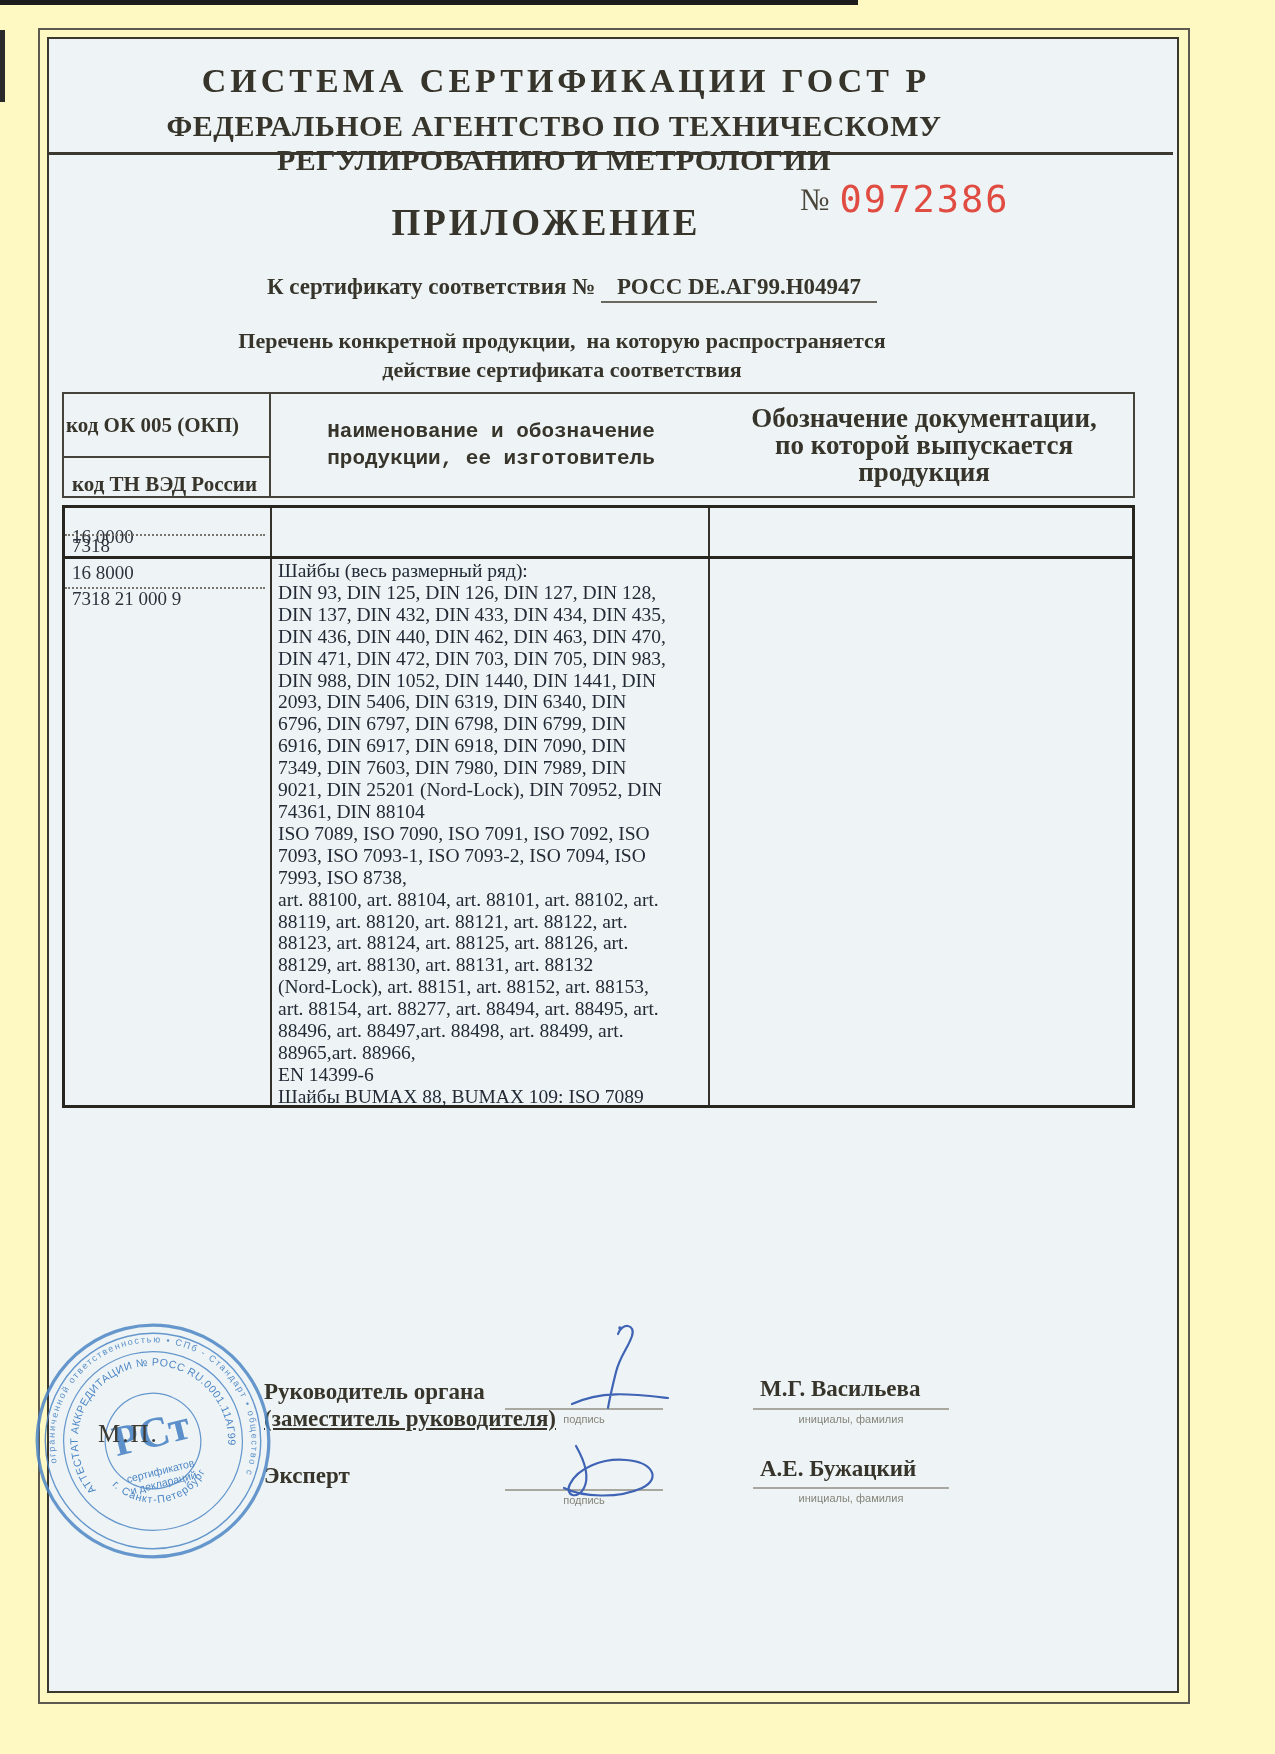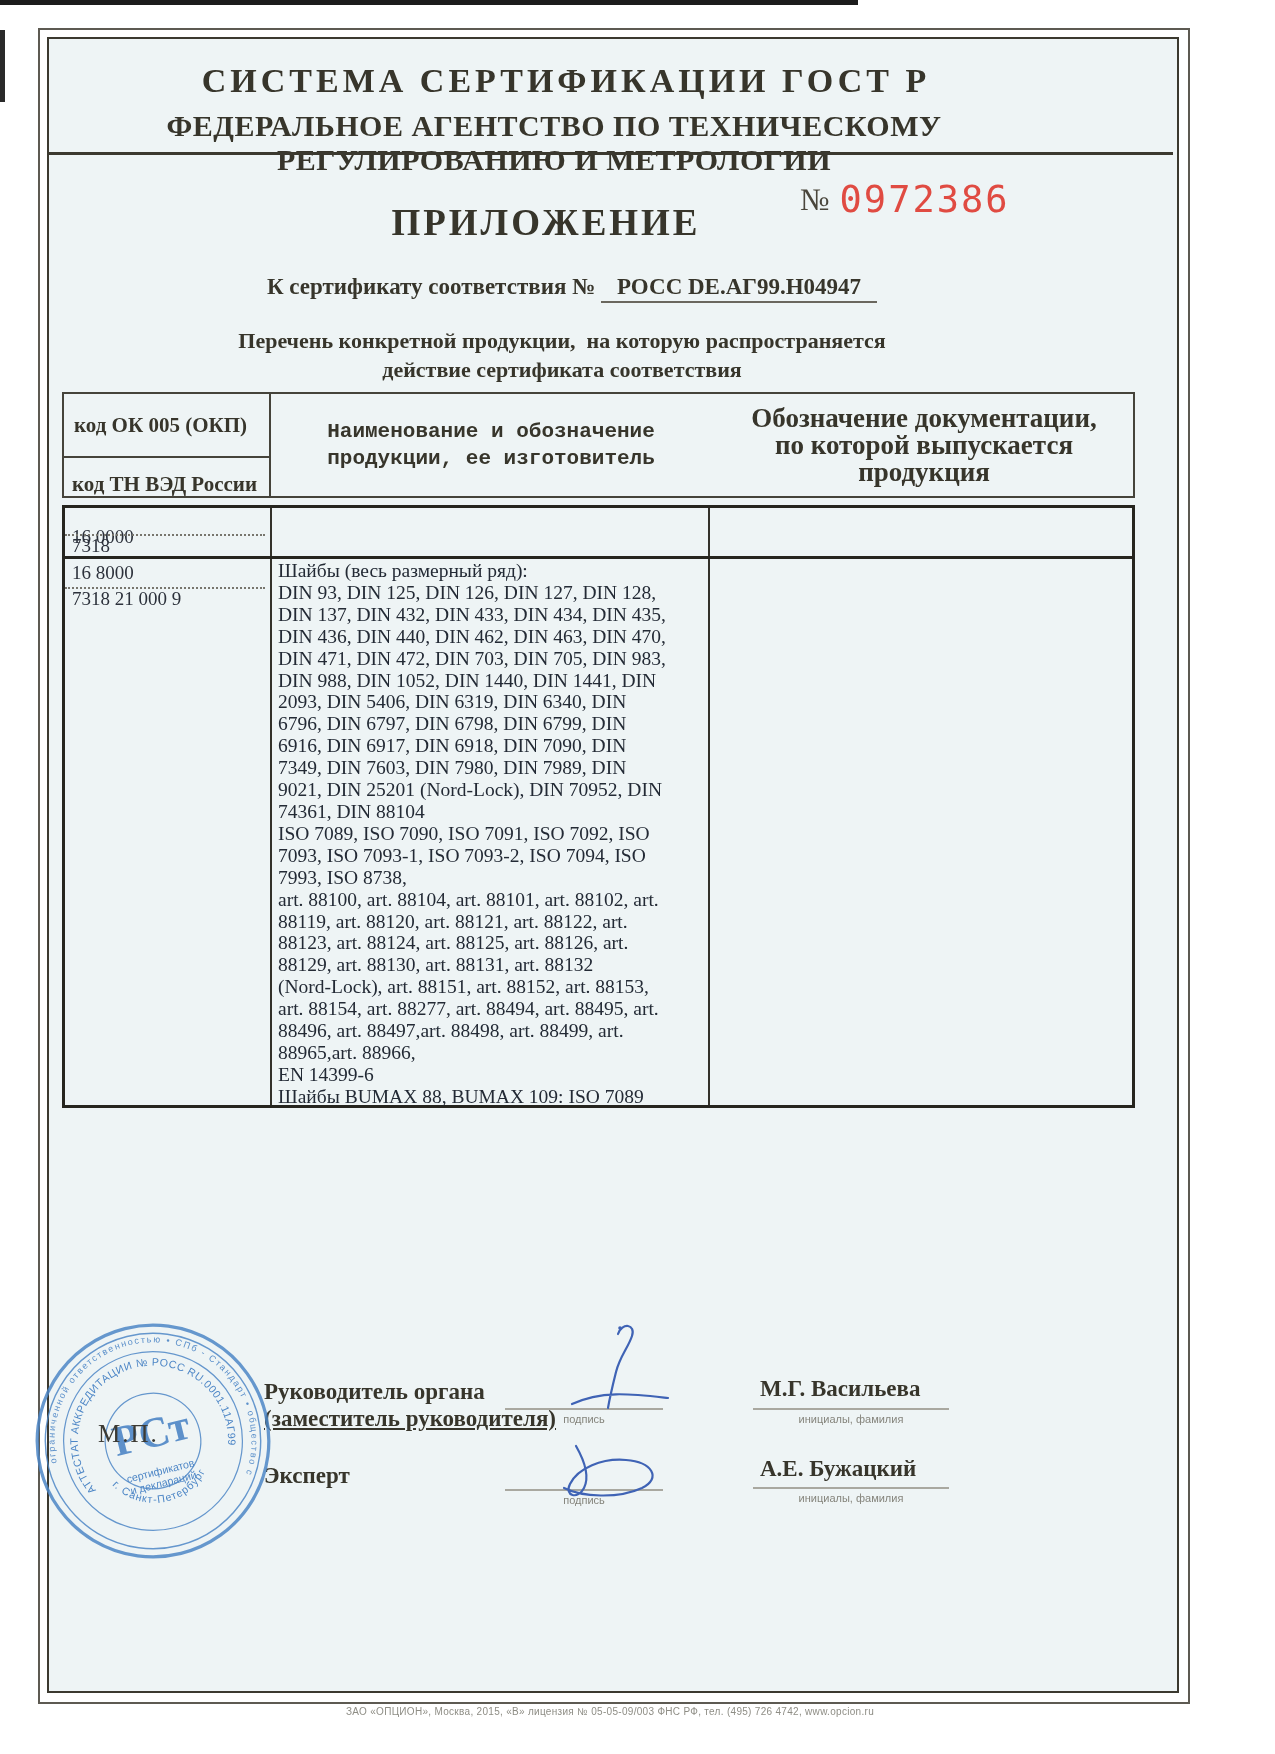--- a/index.html
+++ b/index.html
@@ -1,18 +1,18 @@
 <!DOCTYPE html>
 <html><head>
 <meta charset="utf-8">
 <style>
   html,body{margin:0;padding:0;background:#d9dcdc;}
   .page{
     position:relative;width:1275px;height:1754px;margin:0 auto;
-    background:#ffffff;overflow:hidden;
+    background:#fef9c3;overflow:hidden;
     font-family:"Liberation Serif","DejaVu Serif",serif;color:#33312a;
   }
   .scan-top{position:absolute;left:0;top:0;width:858px;height:5px;background:#1c1c1c;}
   .scan-sliver{position:absolute;left:0;top:30px;width:5px;height:72px;background:#2a2a2a;}
   .frame-outer{position:absolute;left:38px;top:28px;width:1148px;height:1672px;border:2px solid #5d5a52;}
   .frame-inner{position:absolute;left:47px;top:37px;width:1128px;height:1652px;border:2px solid #3b392f;background:#eef4f5;}
 
   .title1{position:absolute;left:46px;top:62px;width:1040px;text-align:center;
     font-size:34px;font-weight:bold;letter-spacing:4px;color:#37352b;}
   .title2{position:absolute;left:46px;top:109px;width:1016px;text-align:center;
@@ -32,21 +32,21 @@
   .cert-line .cert-num{border-bottom:2px solid #6a675e;padding:0 16px 2px 16px;font-weight:bold;}
 
   .subtitle{position:absolute;left:46px;top:326px;width:1032px;text-align:center;
     font-size:22px;font-weight:bold;color:#37352b;line-height:29px;white-space:pre;}
 
   
   .thead{position:absolute;left:62px;top:392px;width:1073px;height:106px;
     border:2px solid #45433a;box-sizing:border-box;}
   .th-col1{position:absolute;left:0;top:0;width:207px;height:100%;border-right:2px solid #45433a;box-sizing:border-box;}
   .th-col1-top{position:absolute;left:0;top:0;width:100%;height:64px;border-bottom:2px solid #45433a;
-    box-sizing:border-box;display:flex;align-items:center;padding-left:10px;
+    box-sizing:border-box;display:flex;align-items:center;padding-left:2px;
     font-size:21px;font-weight:bold;color:#37352b;}
   .th-col1-bottom{position:absolute;left:0;top:64px;width:100%;height:52px;
     display:flex;align-items:center;padding-left:8px;font-size:21px;font-weight:bold;color:#37352b;}
   .th-col2{position:absolute;left:207px;top:0;width:440px;height:100%;display:flex;align-items:center;
     justify-content:center;text-align:center;font-size:21px;font-weight:bold;color:#37352b;
     white-space:pre-line;line-height:27px;font-family:Liberation Mono, monospace;}
   .th-col3{position:absolute;left:647px;top:0;width:426px;height:100%;display:flex;align-items:center;
     justify-content:center;text-align:center;font-size:27px;font-weight:bold;color:#37352b;
     white-space:pre-line;line-height:27px;}
 
@@ -210,14 +210,13 @@
     </text>
     <text font-family="Liberation Sans, sans-serif" font-size="10.5" letter-spacing="1" fill="#4d86c6">
       <textPath href="#cityArc" startOffset="8">г. Санкт-Петербург</textPath>
     </text>
     <text x="125" y="131" text-anchor="middle" font-family="Liberation Serif, serif" font-weight="bold" font-size="42" fill="#4d86c6" opacity="0.9">РСт</text>
     <text x="125" y="159" text-anchor="middle" font-family="Liberation Sans, sans-serif" font-size="10.5" fill="#4d86c6">сертификатов</text>
     <text x="125" y="171" text-anchor="middle" font-family="Liberation Sans, sans-serif" font-size="10.5" fill="#4d86c6">и деклараций</text>
   </svg>
   <div class="mp-label">М.П.</div>
 
-  <div class="footer">ЗАО «ОПЦИОН», Москва, 2015, «В»    лицензия № 05-05-09/003 ФНС РФ,  тел. (495) 726 4742, www.opcion.ru</div>
 </div>
 
 </body></html>

